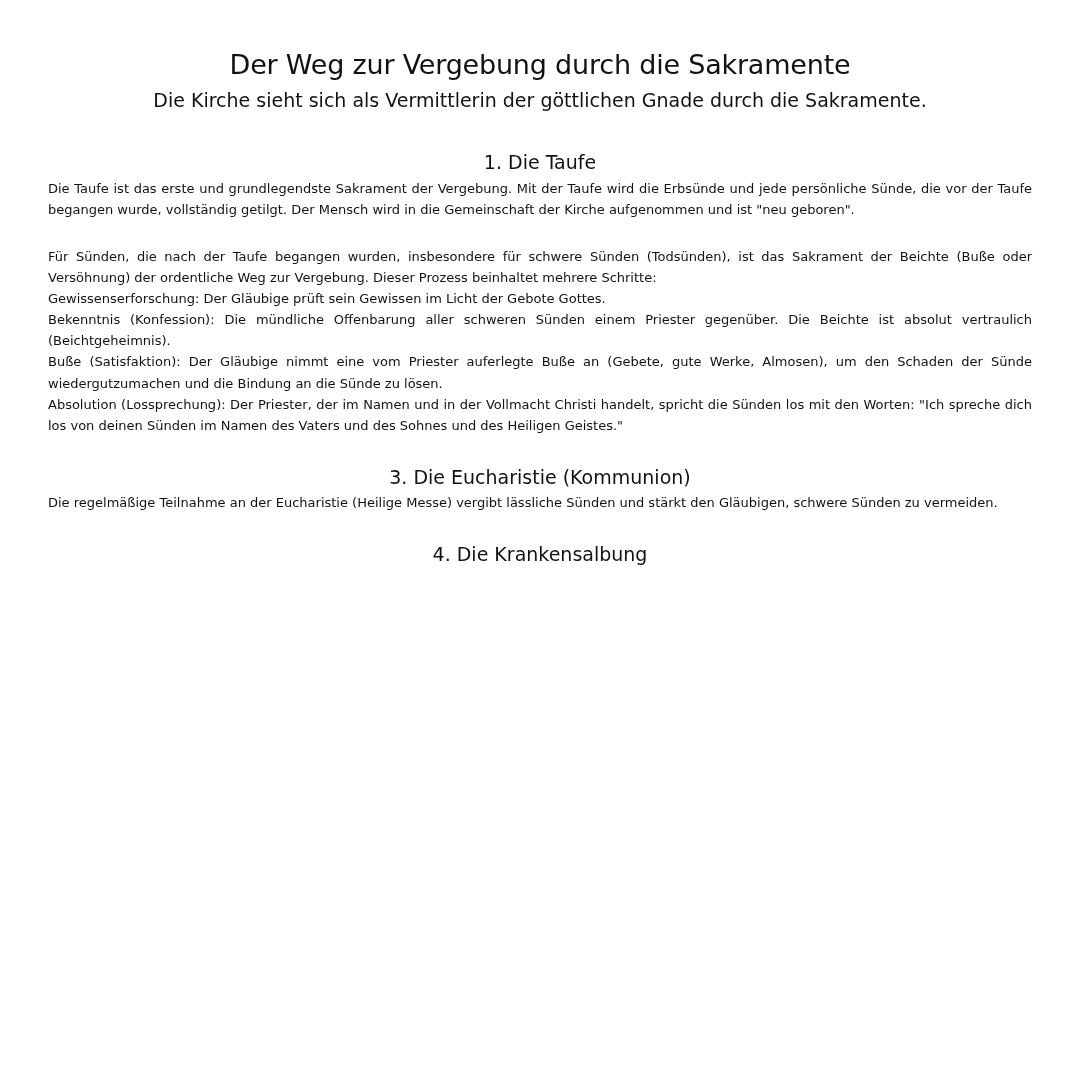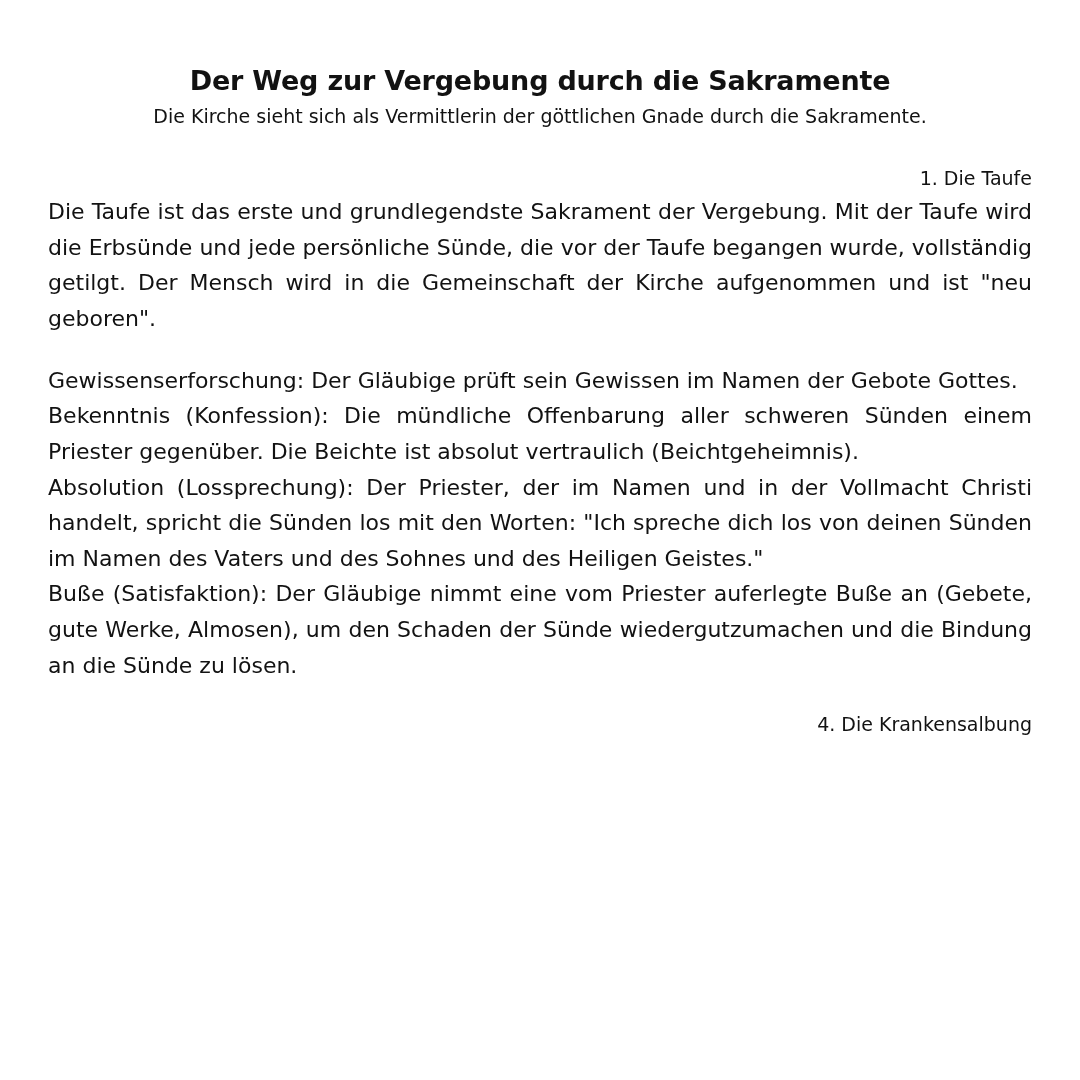--- a/index.html
+++ b/index.html
@@ -15,47 +15,47 @@
     -webkit-font-smoothing: antialiased;
   }
   .page {
     box-sizing: border-box;
     width: 1080px;
     min-height: 1080px;
     padding: 40px 48px 24px 48px;
   }
   .doc-title {
     font-size: 27px;
-    font-weight: bold;
+    font-weight: normal;
     text-align: center;
     line-height: 1.25;
-    margin: 24px 0 6px 0;
+    margin: 8px 0 6px 0;
     letter-spacing: -0.2px;
   }
   .doc-subtitle {
     font-size: 19px;
     font-weight: normal;
     text-align: center;
     line-height: 1.35;
     margin: 0 0 34px 0;
   }
   .section {
     margin-bottom: 26px;
   }
   .section:last-child {
     margin-bottom: 17px;
   }
   .section-heading {
     font-size: 19px;
     line-height: 1.62;
     margin: 0;
-    text-align: right;
+    text-align: center;
   }
   .para {
-    font-size: 22px;
+    font-size: 13px;
     line-height: 1.62;
     margin: 0;
     text-align: justify;
     text-justify: inter-word;
   }
   .para.last-line-left {
     text-align-last: left;
   }
 </style>
 </head>
@@ -65,24 +65,29 @@
 
   <h1 class="doc-title">Der Weg zur Vergebung durch die Sakramente</h1>
   <p class="doc-subtitle">Die Kirche sieht sich als Vermittlerin der göttlichen Gnade durch die Sakramente.</p>
 
   <div class="section">
     <p class="section-heading">1. Die Taufe</p>
     <p class="para last-line-left">Die Taufe ist das erste und grundlegendste Sakrament der Vergebung. Mit der Taufe wird die Erbsünde und jede persönliche Sünde, die vor der Taufe begangen wurde, vollständig getilgt. Der Mensch wird in die Gemeinschaft der Kirche aufgenommen und ist "neu geboren".</p>
   </div>
 
   <div class="section">
-    <p class="para last-line-left">Gewissenserforschung: Der Gläubige prüft sein Gewissen im Namen der Gebote Gottes.</p>
+    <p class="para last-line-left">Für Sünden, die nach der Taufe begangen wurden, insbesondere für schwere Sünden (Todsünden), ist das Sakrament der Beichte (Buße oder Versöhnung) der ordentliche Weg zur Vergebung. Dieser Prozess beinhaltet mehrere Schritte:</p>
+    <p class="para last-line-left">Gewissenserforschung: Der Gläubige prüft sein Gewissen im Licht der Gebote Gottes.</p>
     <p class="para last-line-left">Bekenntnis (Konfession): Die mündliche Offenbarung aller schweren Sünden einem Priester gegenüber. Die Beichte ist absolut vertraulich (Beichtgeheimnis).</p>
+    <p class="para last-line-left">Buße (Satisfaktion): Der Gläubige nimmt eine vom Priester auferlegte Buße an (Gebete, gute Werke, Almosen), um den Schaden der Sünde wiedergutzumachen und die Bindung an die Sünde zu lösen.</p>
     <p class="para last-line-left">Absolution (Lossprechung): Der Priester, der im Namen und in der Vollmacht Christi handelt, spricht die Sünden los mit den Worten: "Ich spreche dich los von deinen Sünden im Namen des Vaters und des Sohnes und des Heiligen Geistes."</p>
-    <p class="para last-line-left">Buße (Satisfaktion): Der Gläubige nimmt eine vom Priester auferlegte Buße an (Gebete, gute Werke, Almosen), um den Schaden der Sünde wiedergutzumachen und die Bindung an die Sünde zu lösen.</p>
   </div>
 
+  <div class="section">
+    <p class="section-heading"> 3. Die Eucharistie (Kommunion)</p>
+    <p class="para last-line-left">Die regelmäßige Teilnahme an der Eucharistie (Heilige Messe) vergibt lässliche Sünden und stärkt den Gläubigen, schwere Sünden zu vermeiden.</p>
+  </div>
 
   <div class="section">
     <p class="section-heading">4. Die Krankensalbung</p>
   </div>
 
 </div>
 
 </body></html>

